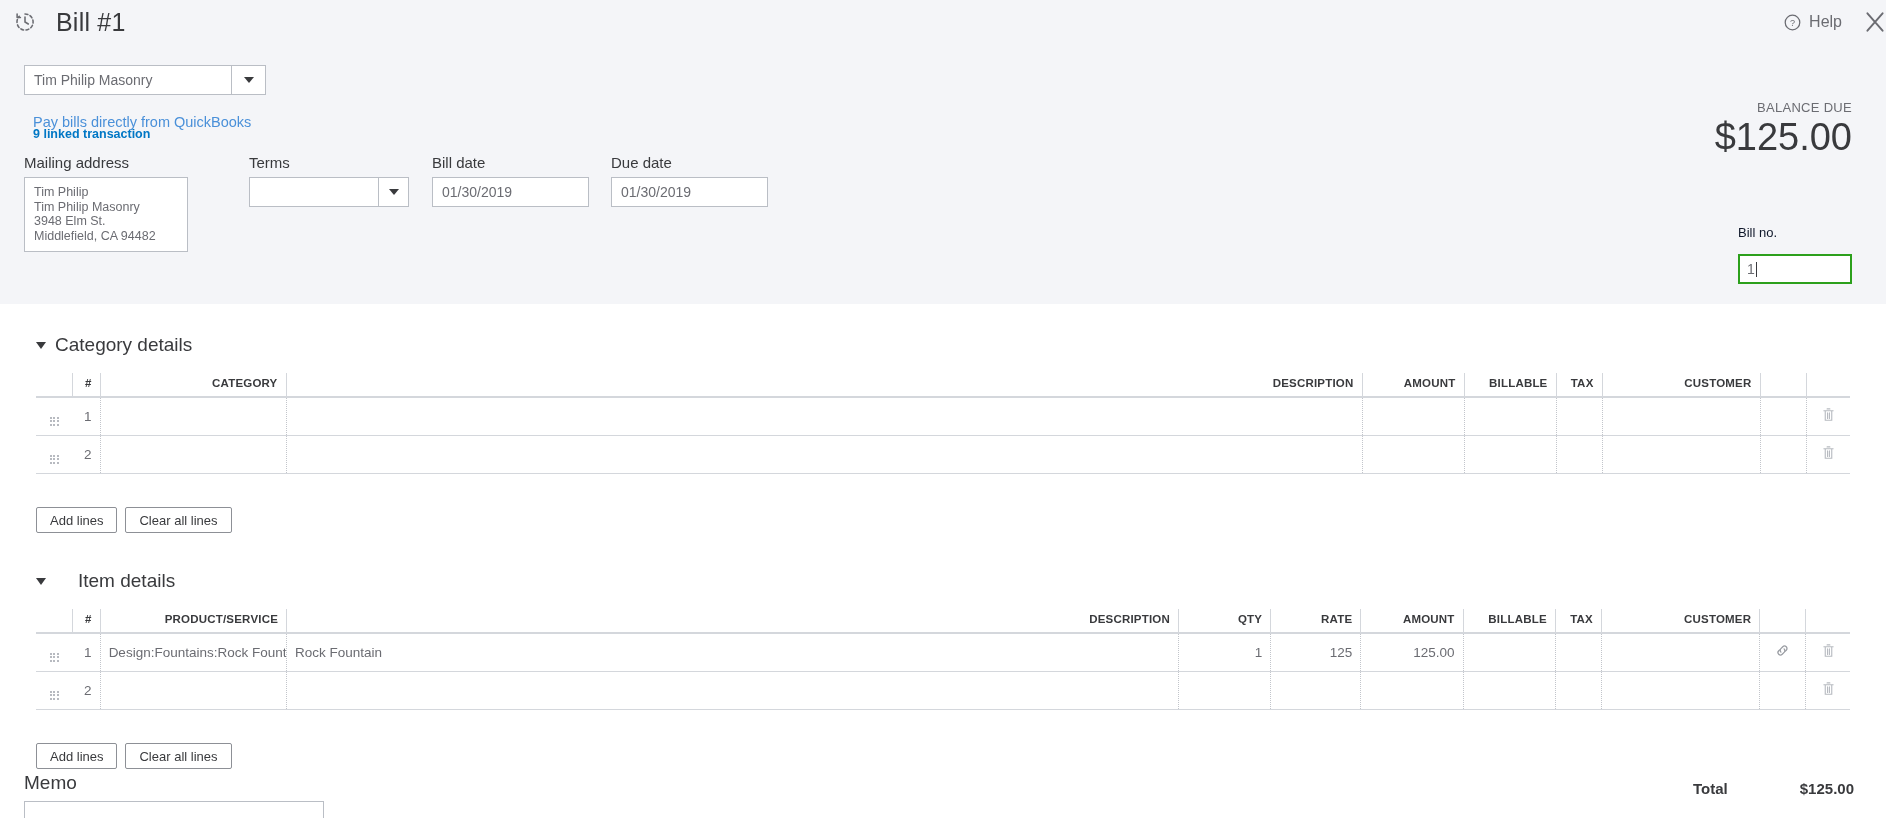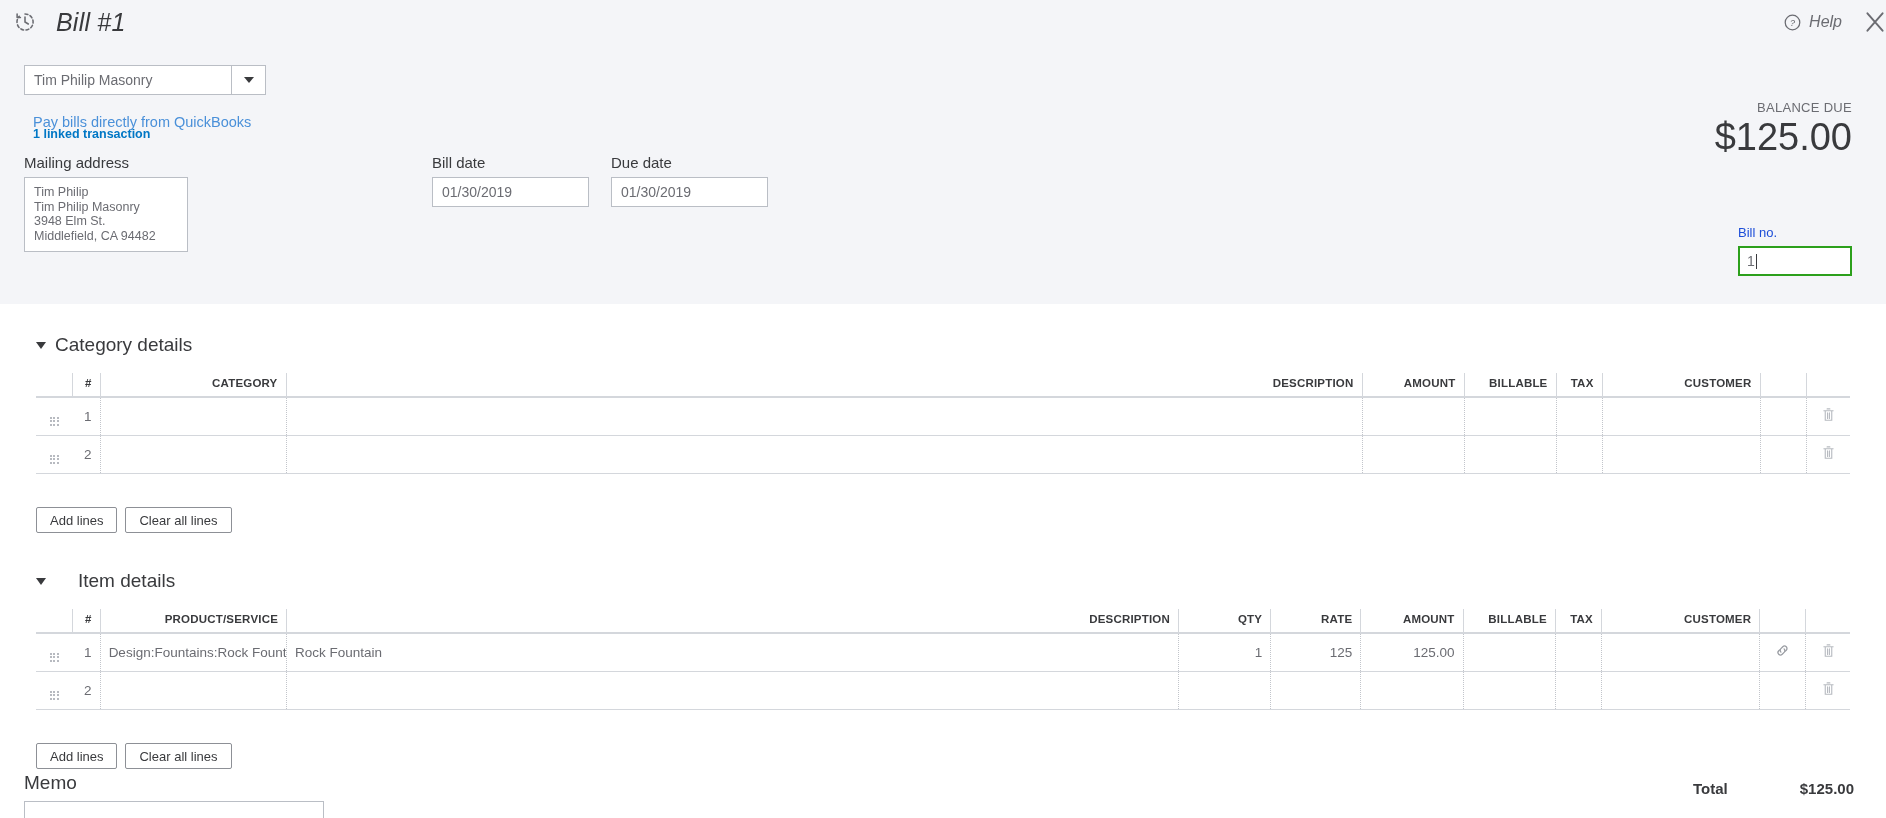--- a/index.html
+++ b/index.html
@@ -9,21 +9,21 @@
     overflow: hidden;
     background: #ffffff;
     font-family: "Liberation Sans", sans-serif;
     color: #393a3d;
   }
 
   
   .topbar {
     position: absolute; left: 0; top: 0; width: 1886px; height: 44px;
     background: #f4f5f8;
-    display: flex; align-items: center; font-style: italic;
+    display: flex; align-items: center;
   }
   .history-icon { margin-left: 10px; width: 30px; height: 30px; display:flex; align-items:center; justify-content:center; }
   .bill-title {
     margin-left: 16px;
     font-size: 25px; font-weight: 400; color: #393a3d;
     letter-spacing: 0.2px;
   }
   .topbar-right {
     margin-left: auto; display: flex; align-items: center; gap: 10px;
     padding-right: 4px;
@@ -81,21 +81,21 @@
 
   .balance-label {
     position: absolute; right: 34px; top: 56px;
     font-size: 13px; color: #6b6c72; letter-spacing: 0.3px;
   }
   .balance-amt {
     position: absolute; right: 34px; top: 72px;
     font-size: 38px; font-weight: 400; color: #393a3d;
   }
   .billno-wrap { position: absolute; right: 34px; top: 181px; }
-  .billno-lbl { font-size: 13px; color: #1d4ed8; display: block; margin-bottom: 6px; }
+  .billno-lbl { font-size: 13px; color: #0f172a; display: block; margin-bottom: 14px; }
   .billno-box {
     width: 114px; height: 30px; background: #fff;
     border: 2px solid #2ca01c;
     display: flex; align-items: center; padding-left: 7px;
     font-size: 14px; color: #6b6c72;
   }
   .cursor {
     display:inline-block; width:1px; height:15px; background:#393a3d;
     margin-left:1px; vertical-align:-2px;
   }
@@ -180,35 +180,44 @@
 <div class="form-panel">
 
   <div class="vendor-select">
     <span class="val">Tim Philip Masonry</span>
     <span class="caret">
         <i class="caret-glyph"></i>
       </span>
   </div>
 
   <a class="pay-link">Pay bills directly from QuickBooks</a>
-  <a class="linked-link">1 linked transaction</a>
+  <a class="linked-link">9 linked transaction</a>
 
   <div class="balance-label">BALANCE DUE</div>
   <div class="balance-amt">$125.00</div>
 
   <div class="fld" style="left:24px; top:110px;">
     <span class="lbl field-label">Mailing address</span>
     <div class="addr-box">
       <div>Tim Philip</div>
       <div>Tim Philip Masonry</div>
       <div>3948 Elm St.</div>
       <div>Middlefield, CA  94482</div>
     </div>
   </div>
 
+  <div class="fld" style="left:249px; top:110px;">
+    <span class="lbl field-label">Terms</span>
+    <div class="sel-box">
+      <span class="val"></span>
+      <span class="caret">
+          <i class="caret-glyph"></i>
+        </span>
+    </div>
+  </div>
 
   <div class="fld" style="left:432px; top:110px;">
     <span class="lbl field-label">Bill date</span>
     <div class="textbox" style="width:157px;">01/30/2019</div>
   </div>
 
   <div class="fld" style="left:611px; top:110px;">
     <span class="lbl field-label">Due date</span>
     <div class="textbox" style="width:157px;">01/30/2019</div>
   </div>

